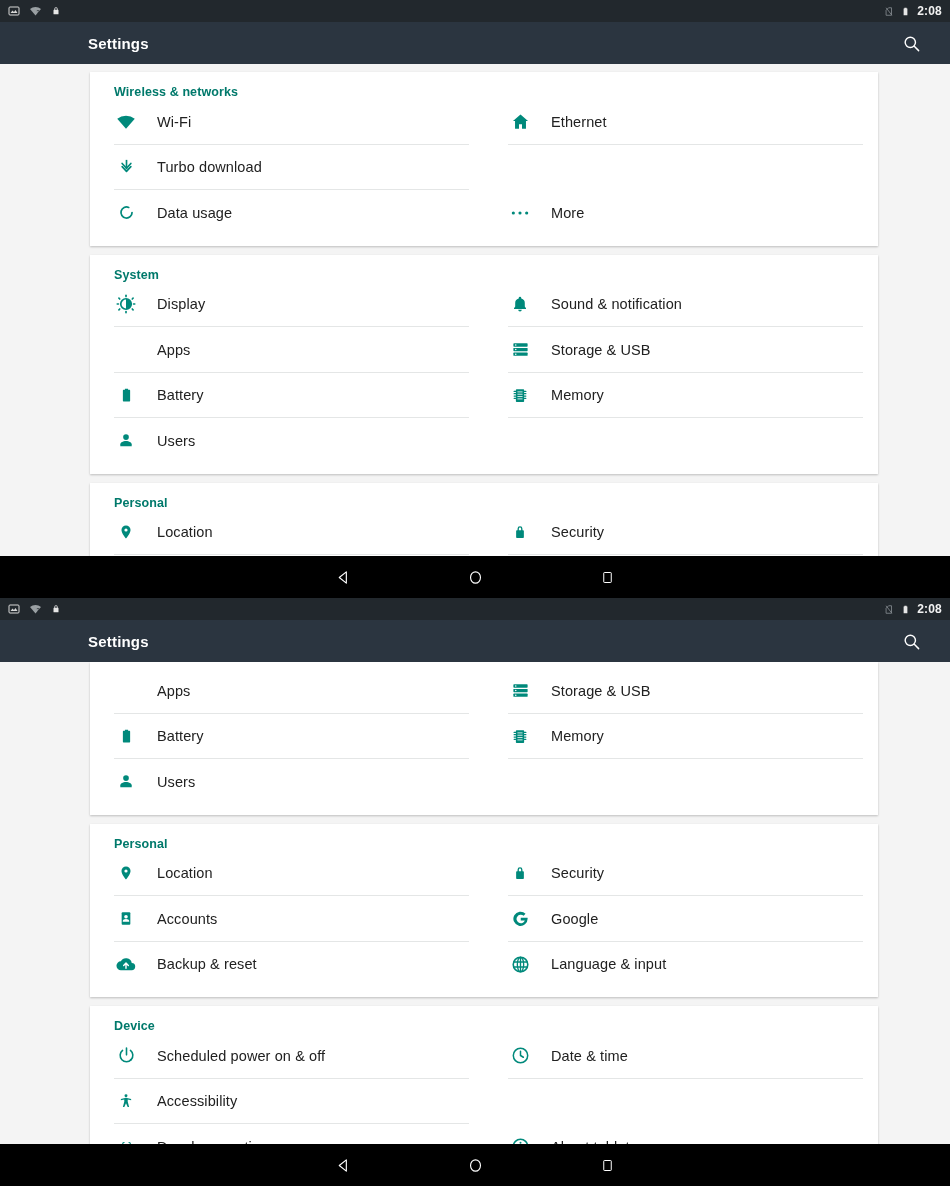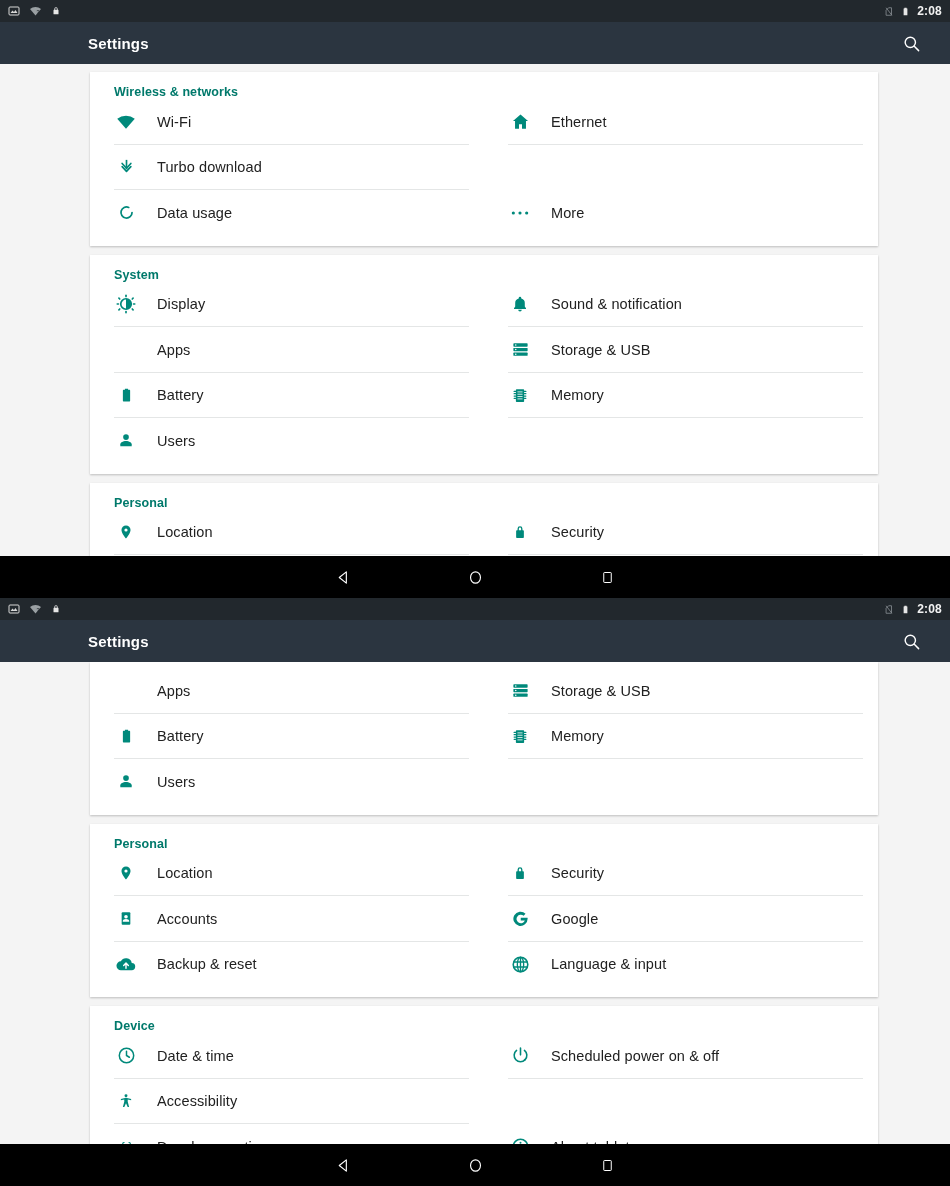--- a/index.html
+++ b/index.html
@@ -588,35 +588,35 @@
         </div>
         <div class="spacer-bottom"></div>
       </div>
       <div class="card">
         <div class="card-header">Device</div>
         <div class="rows">
           <div class="row-pair">
             <div class="cell has-divider">
               <span class="cell-icon">
                 <svg width="19" height="19" viewBox="0 0 24 24">
-                  <circle cx="12" cy="12" r="9.1" fill="none" stroke="#00897b" stroke-width="1.9"></circle>
-                  <path d="M12 6.6V12l3.6 2.2" fill="none" stroke="#00897b" stroke-width="1.9" stroke-linecap="round"></path>
-                </svg>
-              </span>
-              <span class="cell-label">Date &amp; time</span>
-            </div>
-            <div class="cell has-divider">
-              <span class="cell-icon">
-                <svg width="19" height="19" viewBox="0 0 24 24">
                   <path d="M12 2.6v8.6" stroke="#00897b" stroke-width="2" stroke-linecap="round"></path>
                   <path d="M7 5.6a8 8 0 1 0 10 0" fill="none" stroke="#00897b" stroke-width="2" stroke-linecap="round"></path>
                   <circle cx="17.3" cy="17.3" r="1.2" fill="#00897b"></circle>
                 </svg>
               </span>
               <span class="cell-label">Scheduled power on &amp; off</span>
+            </div>
+            <div class="cell has-divider">
+              <span class="cell-icon">
+                <svg width="19" height="19" viewBox="0 0 24 24">
+                  <circle cx="12" cy="12" r="9.1" fill="none" stroke="#00897b" stroke-width="1.9"></circle>
+                  <path d="M12 6.6V12l3.6 2.2" fill="none" stroke="#00897b" stroke-width="1.9" stroke-linecap="round"></path>
+                </svg>
+              </span>
+              <span class="cell-label">Date &amp; time</span>
             </div>
           </div>
           <div class="row-pair">
             <div class="cell has-divider">
               <span class="cell-icon">
                 <svg width="16" height="20" viewBox="0 0 24 24">
                   <circle cx="12" cy="4.1" r="2.2" fill="#00897b"></circle>
                   <path d="M12 7.1 4.3 8.9v1.9l5.1-.9v3.4L7.3 21h2.2l2.5-5.6L14.5 21h2.2l-2.1-7.7V9.9l5.1.9V8.9z" fill="#00897b"></path>
                 </svg>
               </span>

